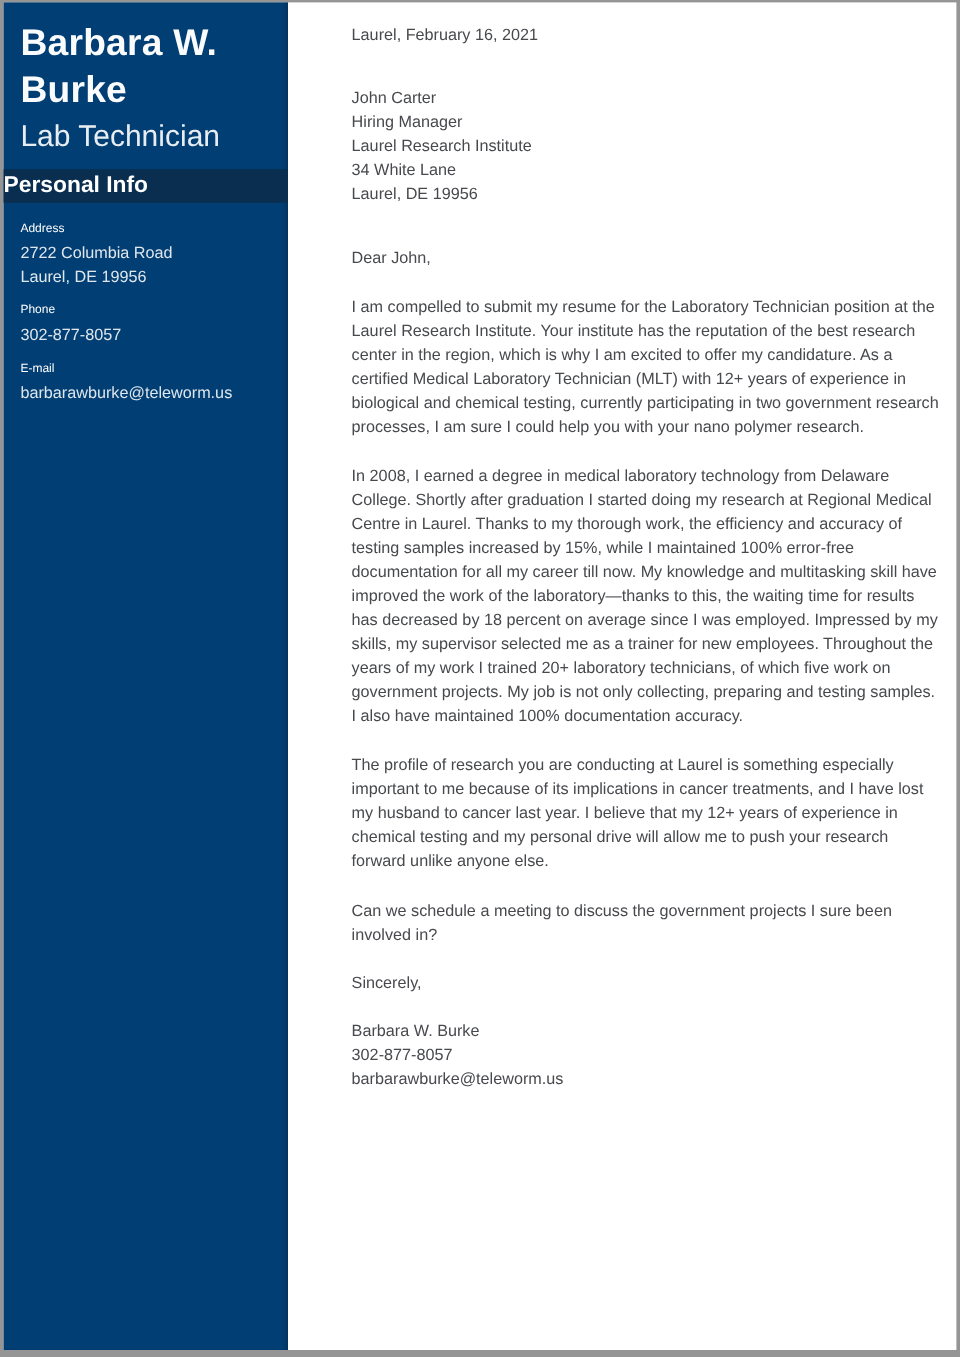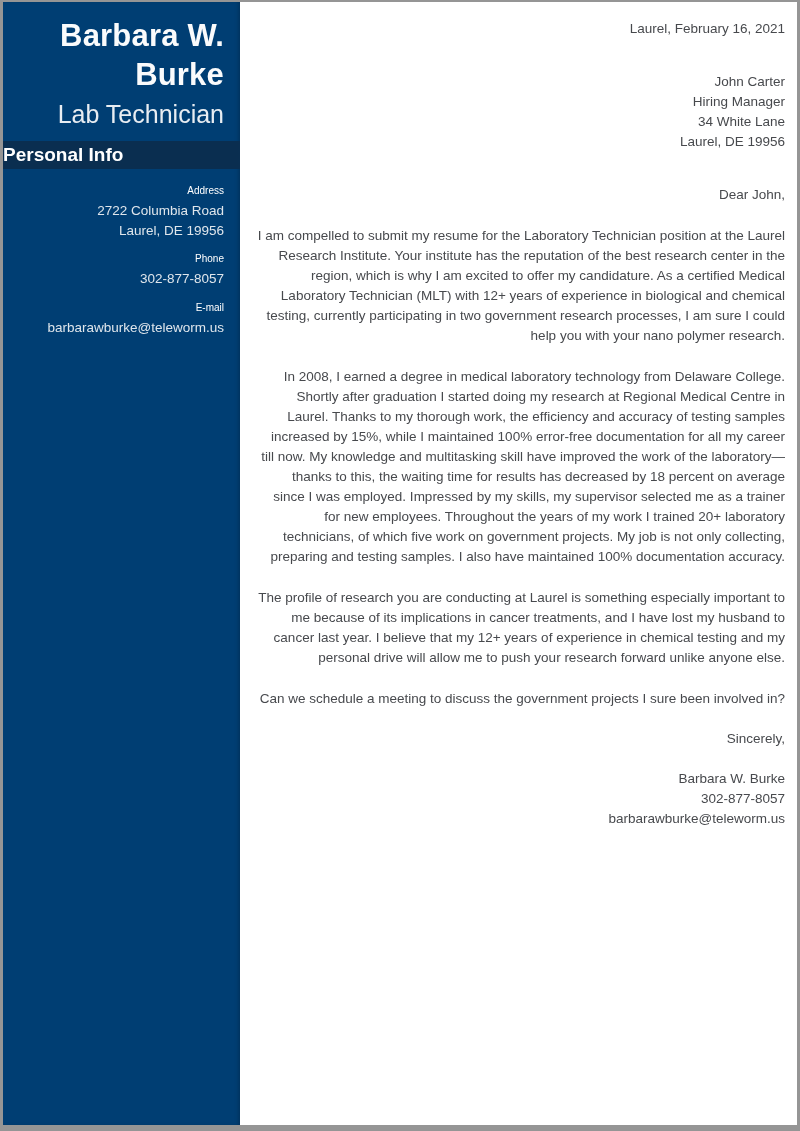--- a/index.html
+++ b/index.html
@@ -4,21 +4,20 @@
 <style>
   * { margin: 0; padding: 0; box-sizing: border-box; }
   html, body {
     width: 800px; height: 1131px;
     font-family: "Liberation Sans", sans-serif;
     overflow: hidden;
   }
   .frame {
     position: absolute; inset: 0;
     background: var(--frame-gray, #959595);
-    text-align: right;
   }
   .page {
     position: absolute;
     top: 2px; left: 3px; right: 3px; bottom: 6px;
     background: var(--page-bg, #ffffff);
     display: flex;
   }
   
   .sidebar {
     flex: 0 0 237px;
@@ -64,20 +63,21 @@
     color: var(--value-color, #dfe6ec);
     line-height: 19.5px;
   }
   
   .main {
     flex: 1;
     padding: 17px 12px 0 17px;
     color: var(--body-text, #47494d);
     font-size: 13.5px;
     line-height: 20px;
+    margin-left: 36px;
   }
   .letter-content { max-width: 528px; }
   .date-line { line-height: 20px; }
   .recipient-block { margin-top: 33px; }
   .recipient-line { line-height: 20px; }
   .salutation { margin-top: 33px; }
   .body-paragraph { margin-top: 21px; }
   .closing { margin-top: 20px; }
   .signature-block { margin-top: 20px; }
   .signature-line { line-height: 20px; }
@@ -112,20 +112,21 @@
       </div>
     </aside>
 
     <main class="main">
       <div class="letter-content">
         <div class="date-line">Laurel, February 16, 2021</div>
 
         <div class="recipient-block">
           <div class="recipient-line">John Carter</div>
           <div class="recipient-line">Hiring Manager</div>
+          <div class="recipient-line">Laurel Research Institute</div>
           <div class="recipient-line">34 White Lane</div>
           <div class="recipient-line">Laurel, DE 19956</div>
         </div>
 
         <div class="salutation">Dear John,</div>
 
         <p class="body-paragraph">I am compelled to submit my resume for the Laboratory Technician position at the Laurel Research Institute. Your institute has the reputation of the best research center in the region, which is why I am excited to offer my candidature. As a certified Medical Laboratory Technician (MLT) with 12+ years of experience in biological and chemical testing, currently participating in two government research processes, I am sure I could help you with your nano polymer research.</p>
         <p class="body-paragraph">In 2008, I earned a degree in medical laboratory technology from Delaware College. Shortly after graduation I started doing my research at Regional Medical Centre in Laurel. Thanks to my thorough work, the efficiency and accuracy of testing samples increased by 15%, while I maintained 100% error-free documentation for all my career till now. My knowledge and multitasking skill have improved the work of the laboratory—thanks to this, the waiting time for results has decreased by 18 percent on average since I was employed. Impressed by my skills, my supervisor selected me as a trainer for new employees. Throughout the years of my work I trained 20+ laboratory technicians, of which five work on government projects. My job is not only collecting, preparing and testing samples. I also have maintained 100% documentation accuracy.</p>
         <p class="body-paragraph">The profile of research you are conducting at Laurel is something especially important to me because of its implications in cancer treatments, and I have lost my husband to cancer last year. I believe that my 12+ years of experience in chemical testing and my personal drive will allow me to push your research forward unlike anyone else.</p>
         <p class="body-paragraph">Can we schedule a meeting to discuss the government projects I sure been involved in?</p>

